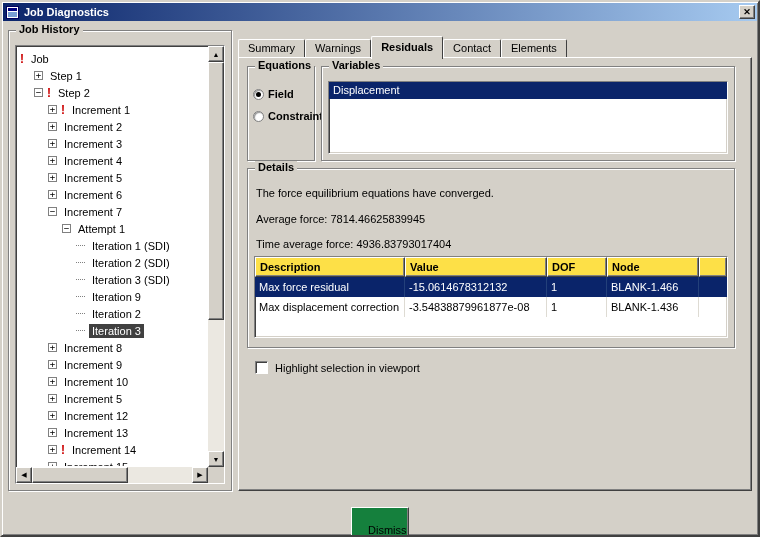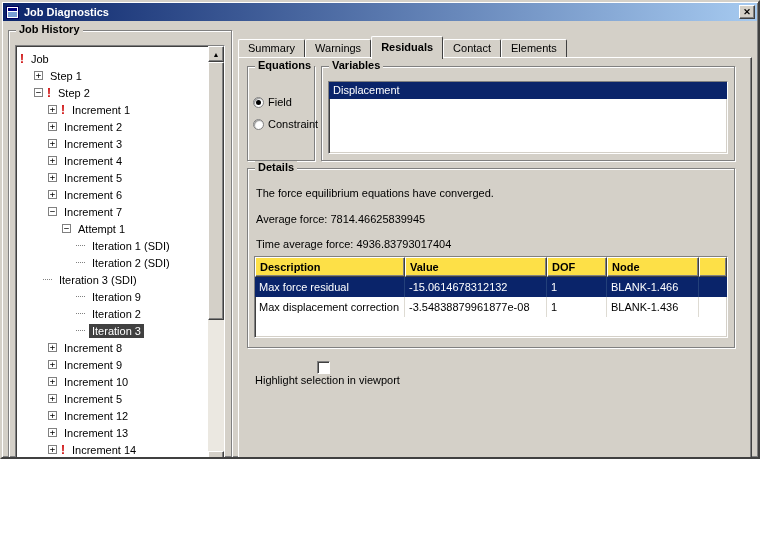--- a/index.html
+++ b/index.html
@@ -1,17 +1,17 @@
 <!DOCTYPE html>
 <html><head>
 <meta charset="utf-8">
 <style>
   html,body{margin:0;padding:0;}
   body{font-family:"Liberation Sans",sans-serif;font-size:11px;background:#ffffff;}
-  .window{position:relative;width:760px;height:459px;background:#d4d0c8;box-sizing:border-box;
+  .window{position:relative;width:760px;height:537px;background:#d4d0c8;box-sizing:border-box;
     border:2px solid;border-color:#d4d0c8 #404040 #404040 #d4d0c8;
     box-shadow:inset 1px 1px 0 #ffffff, inset -1px -1px 0 #808080;overflow:hidden;}
 
   
   .titlebar{position:absolute;left:1px;top:1px;right:1px;height:18px;
     background:linear-gradient(to right,#0a246a,#a6caf0);
     display:flex;align-items:center;padding:0 2px;color:#ffffff;}
   .title-icon{width:14px;height:14px;margin:0 4px 0 1px;display:inline-flex;align-items:center;}
   .title-text{font-weight:bold;font-size:11px;flex:1;white-space:nowrap;}
   .close-btn{width:16px;height:14px;background:#d4d0c8;border:1px solid;
@@ -60,21 +60,21 @@
   .tab{height:18px;margin-top:3px;padding:2px 9px 0;background:#d4d0c8;color:#000;
     border:1px solid;border-color:#ffffff #404040 #404040 #ffffff;border-bottom:none;
     border-radius:2px 2px 0 0;box-sizing:border-box;white-space:nowrap;}
   .tab.active{height:23px;margin-top:0;padding-top:4px;position:relative;z-index:4;font-weight:bold;}
   .panel{position:absolute;left:236px;top:55px;width:514px;height:434px;background:#d4d0c8;
     border:1px solid;border-color:#ffffff #404040 #404040 #ffffff;
     box-shadow:inset -1px -1px 0 #808080;box-sizing:border-box;z-index:1;}
 
   
   .equations{left:8px;top:8px;width:68px;height:95px;}
-  .radio-col{position:absolute;left:5px;top:24px;right:0;}
+  .radio-col{position:absolute;left:5px;top:16px;right:0;font-weight:bold;}
   .radio-row{display:flex;align-items:center;height:22px;white-space:nowrap;}
   .radio{width:11px;height:11px;border-radius:50%;background:#ffffff;border:1px solid #808080;
     box-shadow:inset 1px 1px 1px rgba(64,64,64,0.55);margin-right:4px;flex:none;position:relative;box-sizing:border-box;}
   .radio.on::after{content:"";position:absolute;left:2px;top:2px;width:5px;height:5px;border-radius:50%;background:#000;}
   .radio-label{color:#000;}
 
   
   .variables{left:82px;top:8px;width:414px;height:95px;}
   .list{position:absolute;left:6px;top:14px;right:6px;bottom:6px;background:#ffffff;overflow:hidden;}
   .list-item{height:17px;line-height:17px;padding:0 4px;color:#000;white-space:nowrap;}
@@ -90,21 +90,21 @@
     box-shadow:inset -1px -1px 0 #808080;font-weight:bold;padding:2px 4px;box-sizing:border-box;
     height:20px;line-height:14px;white-space:nowrap;overflow:hidden;flex:none;color:#000;}
   .th.filler{flex:1;}
   .tr{display:flex;height:20px;}
   .td{padding:3px 4px;box-sizing:border-box;white-space:nowrap;overflow:hidden;flex:none;
     border-right:1px solid #dedbd3;height:20px;line-height:14px;color:#000;}
   .tr.selected{background:#0a246a;}
   .tr.selected .td{color:#ffffff;border-right-color:#23407a;}
 
   
-  .check-row{position:absolute;left:16px;top:303px;display:flex;align-items:center;flex-direction:column;}
+  .check-row{position:absolute;left:16px;top:303px;display:flex;align-items:center;}
   .checkbox{width:13px;height:13px;background:#ffffff;flex:none;margin-right:7px;
     border:1px solid;border-color:#808080 #ffffff #ffffff #808080;
     box-shadow:inset 1px 1px 0 #404040;box-sizing:border-box;}
   .check-label{color:#000;}
 
   
   .dismiss{position:absolute;left:349px;top:505px;width:58px;height:23px;background:#15803d;
     border:1px solid;border-color:#ffffff #404040 #404040 #ffffff;box-shadow:inset -1px -1px 0 #808080;
     font-family:inherit;font-size:11px;color:#000;padding:16px;}
 </style>
@@ -178,21 +178,21 @@
             <span class="tree-label">Attempt 1</span>
           </div>
           <div class="tree-row" style="padding-left: 58px;">
             <span class="dash"></span>
             <span class="tree-label">Iteration 1 (SDI)</span>
           </div>
           <div class="tree-row" style="padding-left: 58px;">
             <span class="dash"></span>
             <span class="tree-label">Iteration 2 (SDI)</span>
           </div>
-          <div class="tree-row" style="padding-left: 25px;">
+          <div class="tree-row" style="padding-left: 58px;">
             <span class="dash"></span>
             <span class="tree-label">Iteration 3 (SDI)</span>
           </div>
           <div class="tree-row" style="padding-left: 58px;">
             <span class="dash"></span>
             <span class="tree-label">Iteration 9</span>
           </div>
           <div class="tree-row" style="padding-left: 58px;">
             <span class="dash"></span>
             <span class="tree-label">Iteration 2</span>

